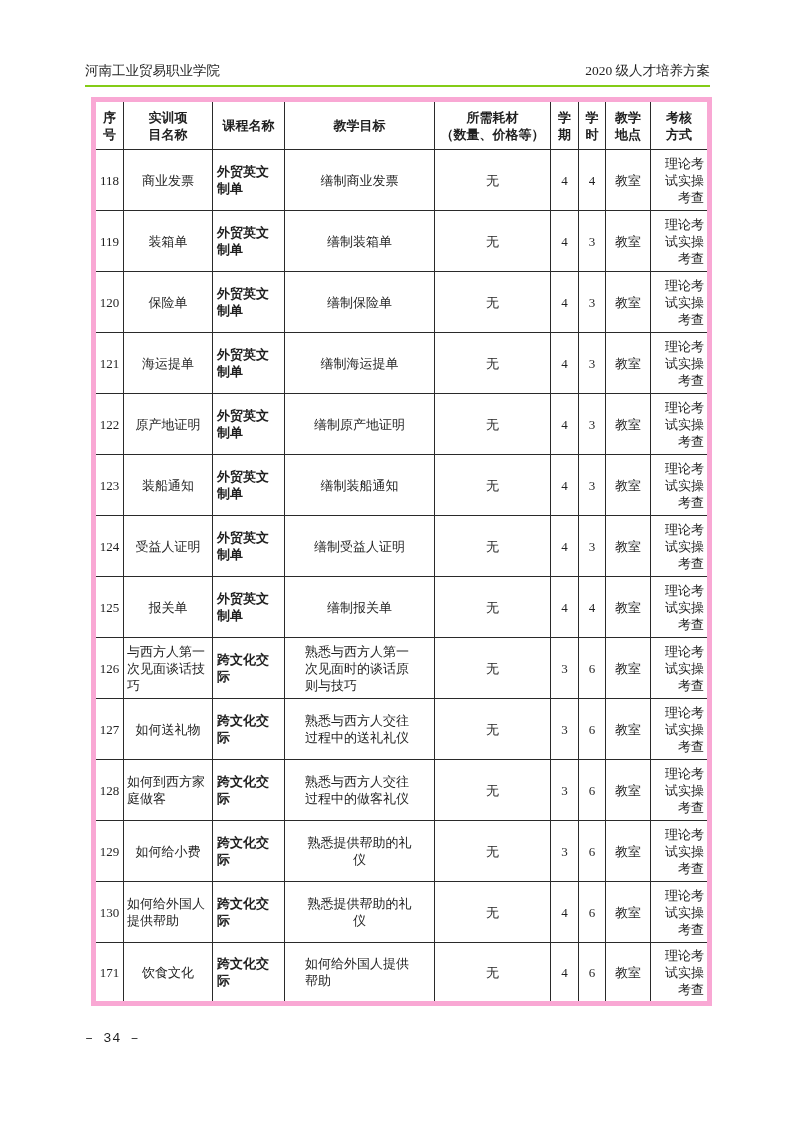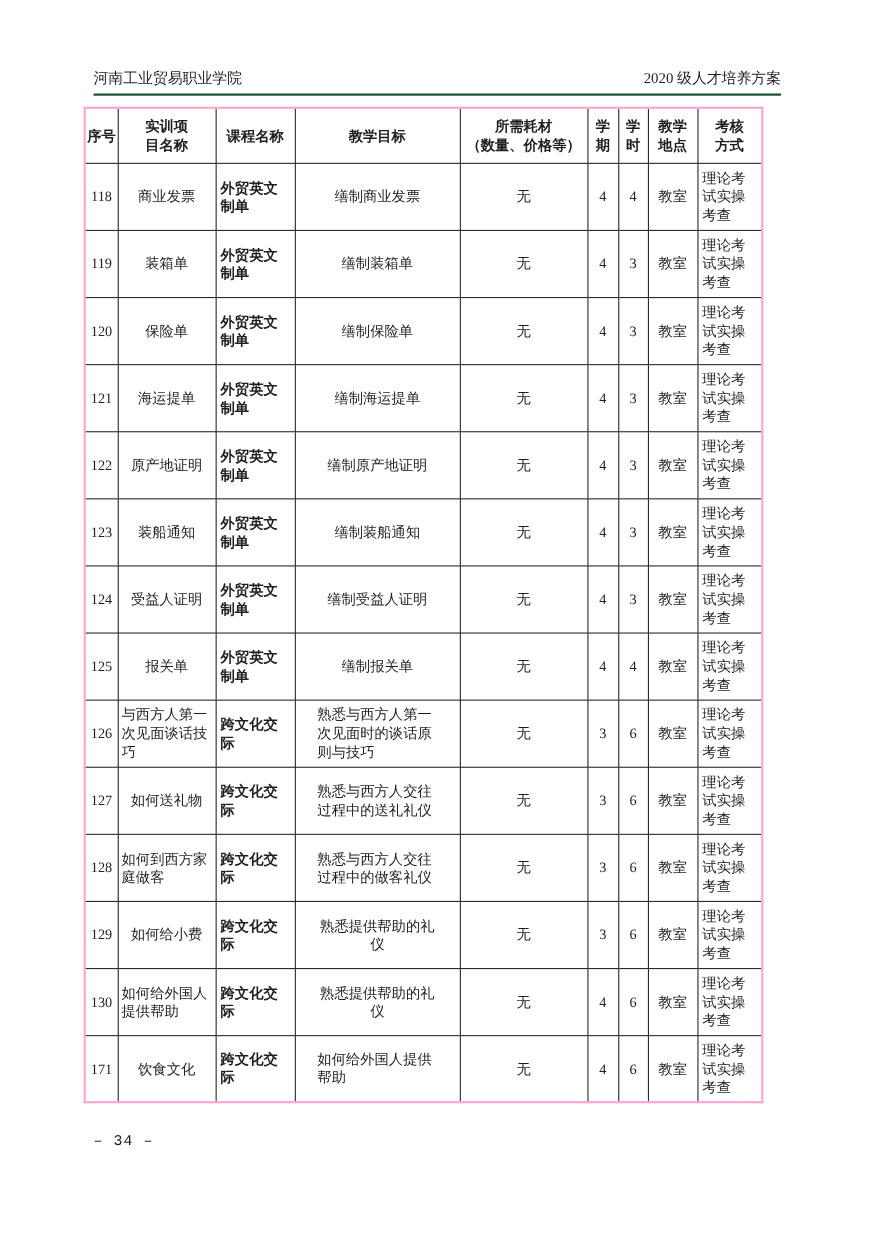--- a/index.html
+++ b/index.html
@@ -18,31 +18,31 @@
   
   .running-head {
     position: absolute;
     left: 85px; top: 62px;
     width: 625px;
     display: flex;
     justify-content: space-between;
     align-items: flex-end;
     font-size: 13.5px;
     padding-bottom: 5px;
-    border-bottom: 2px solid #14532d;
+    border-bottom: 2px solid #84cc16;
   }
 
   
   table.doc-table {
     position: absolute;
-    left: 76px; top: 97px;
+    left: 91px; top: 97px;
     width: 616px;
     border-collapse: collapse;
     table-layout: fixed;
-    border: 2px solid #f9a8d4;
+    border: 5px solid #f9a8d4;
   }
   .doc-table th, .doc-table td {
     border: 1px solid #2a2a2a;
     overflow: hidden;
     word-break: break-all;
   }
   .doc-table th {
     font-size: 13px;
     font-weight: bold;
     text-align: center;
@@ -54,21 +54,21 @@
   }
   .doc-table td {
     font-size: 13px;
     line-height: 17px;
     vertical-align: middle;
     padding: 2px 3px;
     height: 61px;
   }
   .doc-table td.col-objective { padding: 2px 20px; }
   .doc-table td.col-course    { padding: 2px 4px; font-weight: bold; }
-  .doc-table td.col-assessment{ padding: 2px 3px 2px 4px; }
+  .doc-table td.col-assessment{ padding: 2px 3px 2px 4px; text-align: right; }
   .doc-table td.col-num,
   .doc-table td.col-semester,
   .doc-table td.col-hours     { padding: 2px 0; }
 
   .ac { text-align: center; }
   .al { text-align: left; }
 
   
   col.c-num        { width: 30px; }
   col.c-project    { width: 89px; }

